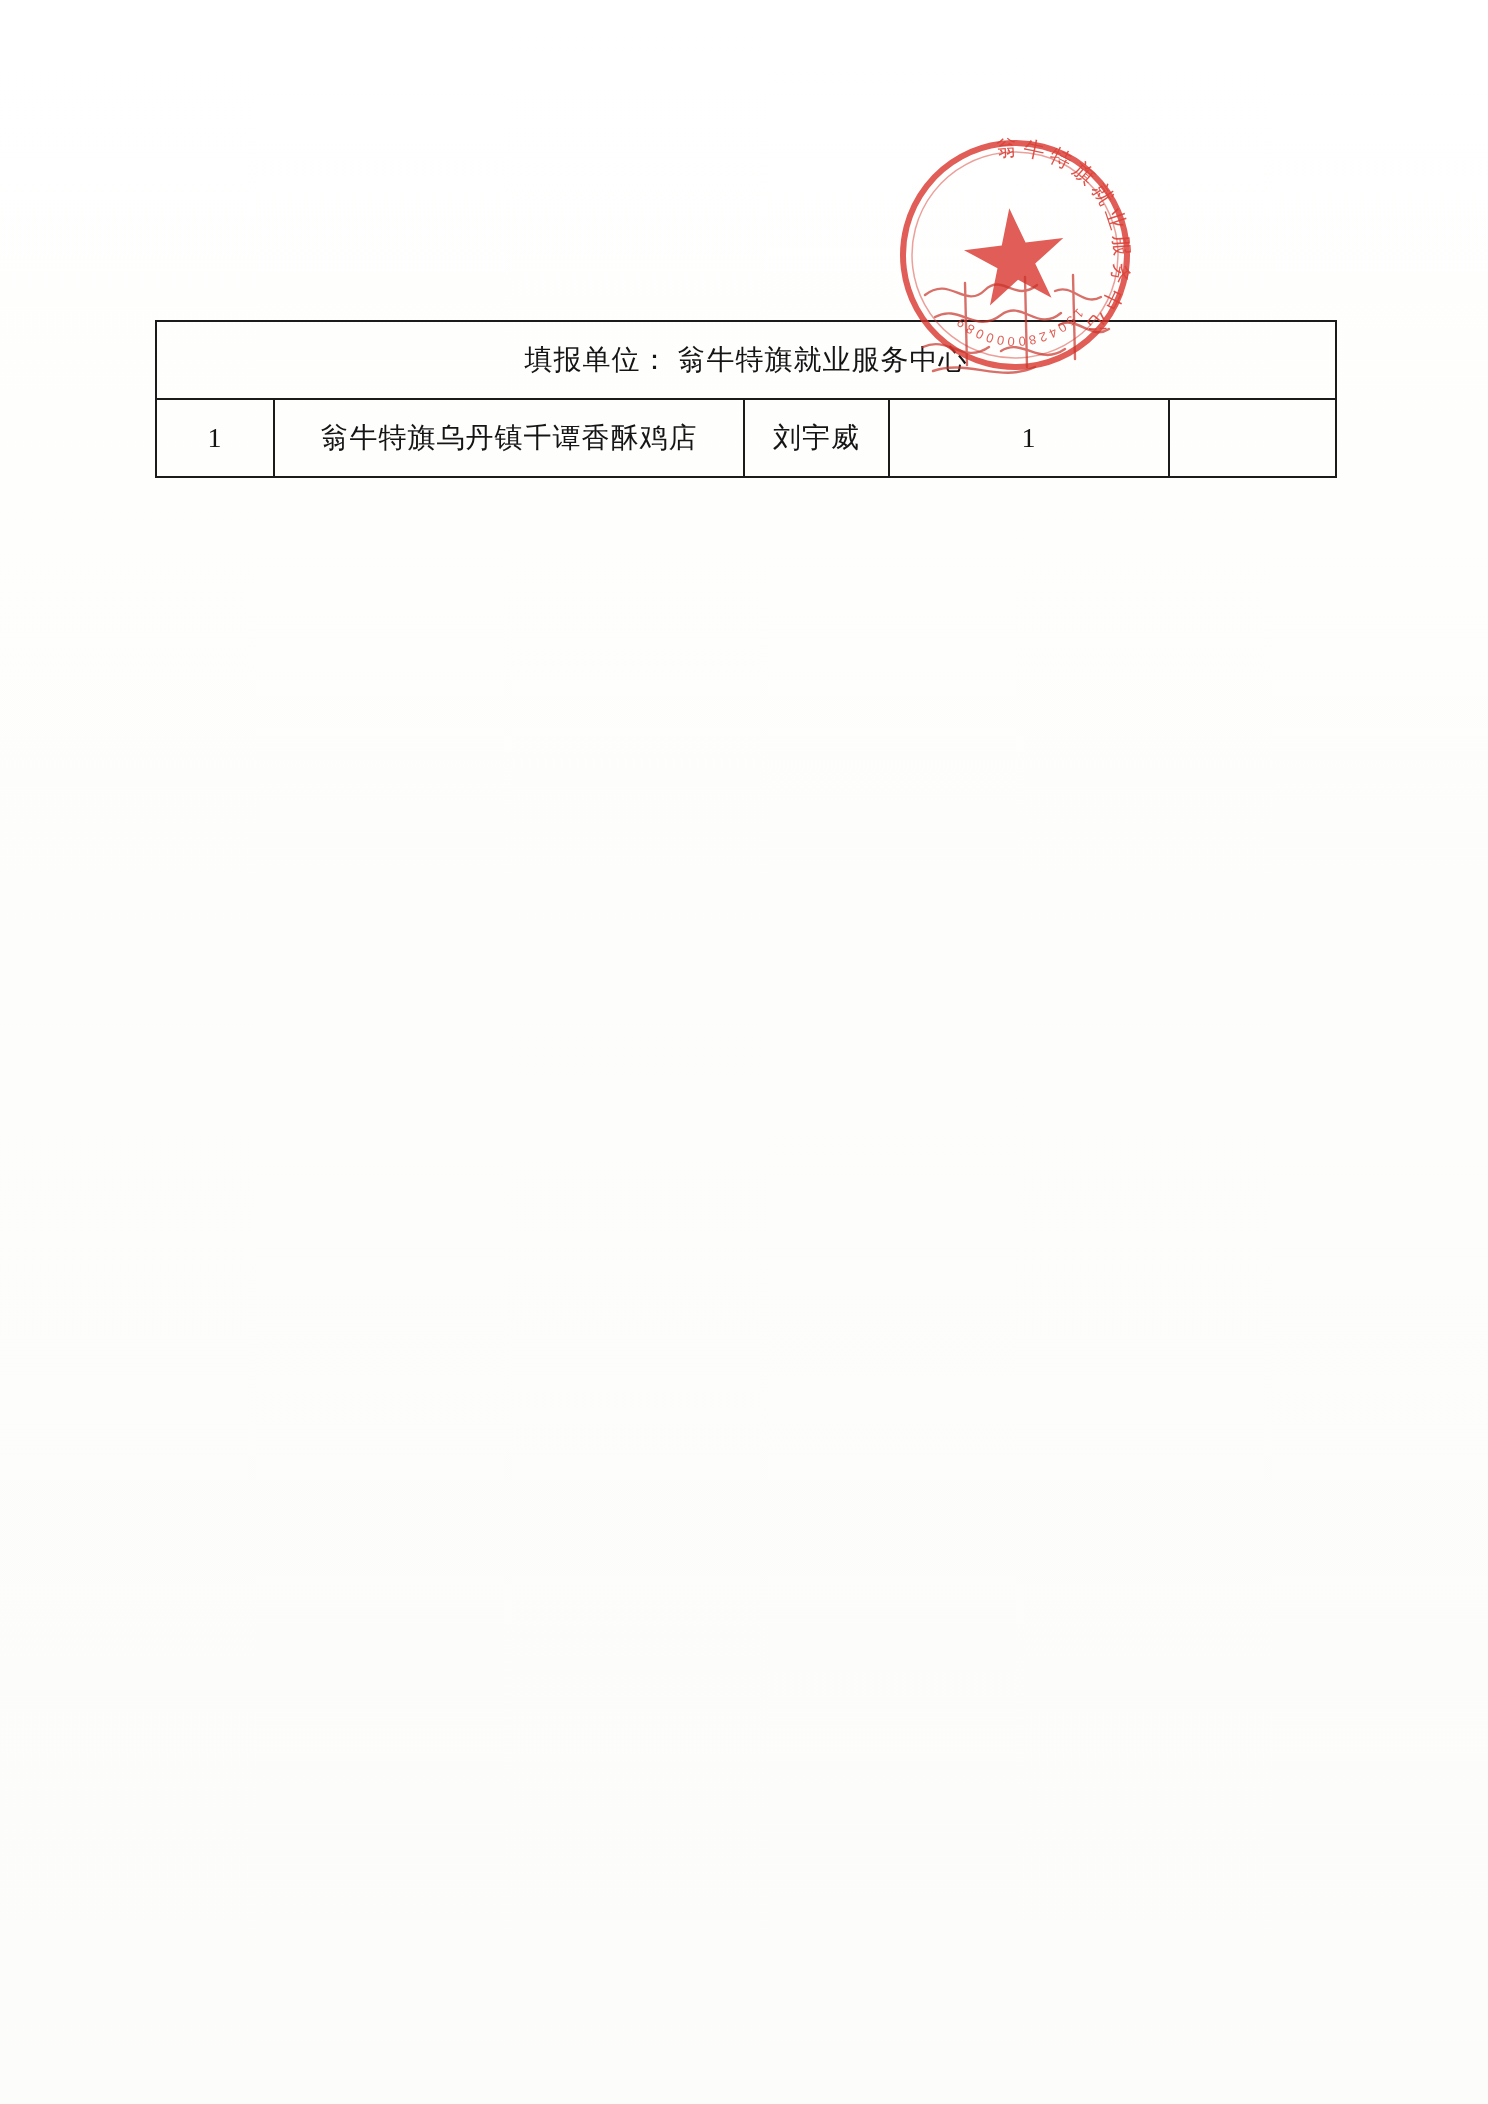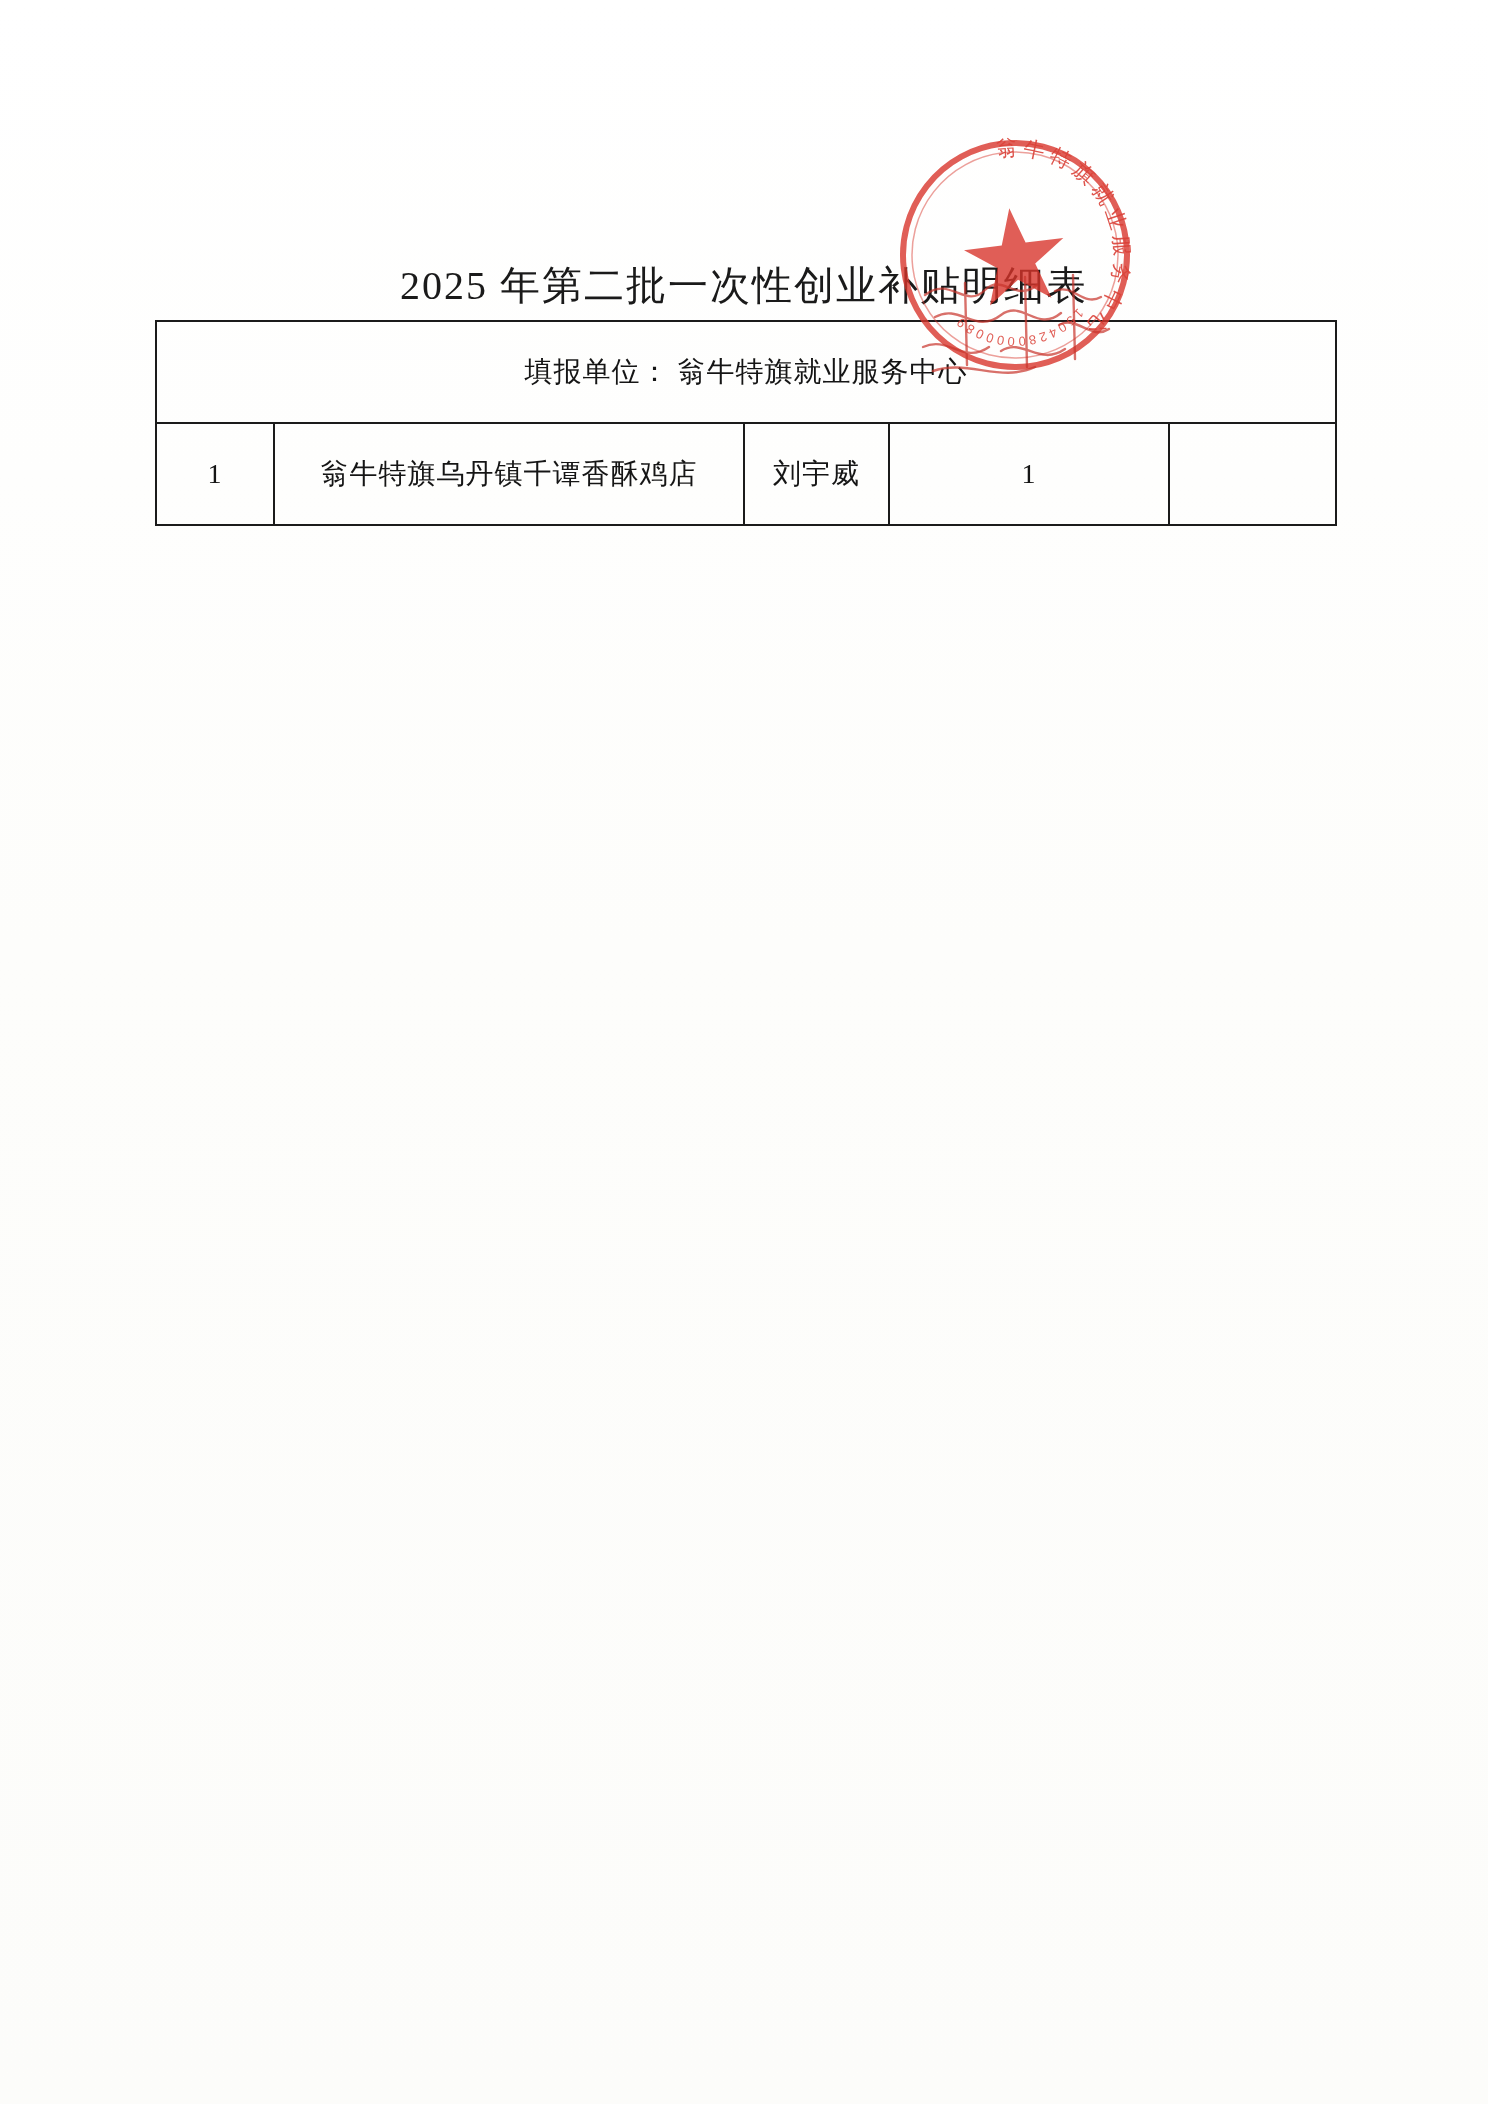--- a/index.html
+++ b/index.html
@@ -52,21 +52,21 @@
     width: 100%;
     table-layout: fixed;
   }
   table.detail td {
     border: 2px solid #1b1b1b;
     font-size: 28px;
     color: #151515;
     text-align: center;
     vertical-align: middle;
     font-family: "Liberation Serif", "DejaVu Serif", serif;
-    padding: 12px;
+    padding: 0;
   }
   .row-unit td {
     height: 76px;
     text-align: left;
     padding-left: 22px;
     font-size: 30px;
     letter-spacing: 1px;
   }
   .row-head td {
     height: 80px;
@@ -116,21 +116,20 @@
     pointer-events: none;
     opacity: 0.88;
   }
 </style>
 </head>
 <body>
 
 <div class="page">
   <div class="paper-tint"></div>
 
-  <div class="doc-title">2025 年第二批一次性创业补贴明细表</div>
 
   <div class="table-wrap">
     <table class="detail">
       <colgroup>
         <col class="col-no">
         <col class="col-name">
         <col class="col-person">
         <col class="col-amount">
         <col class="col-remark">
       </colgroup>

